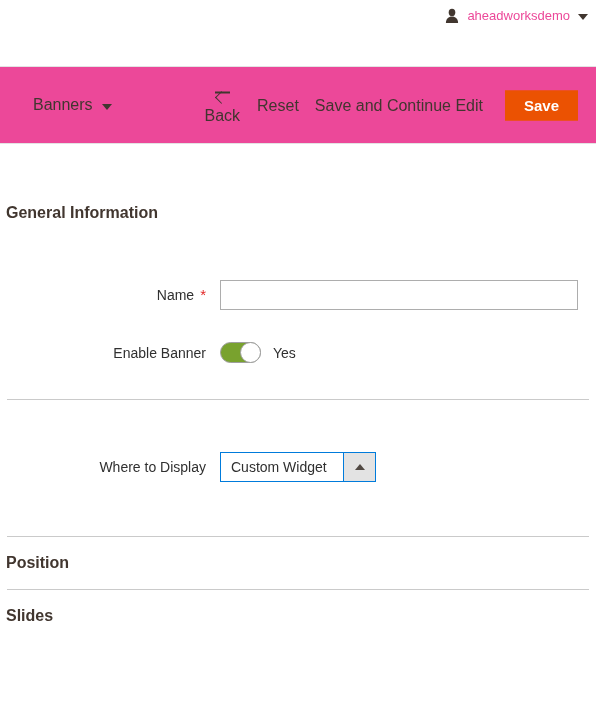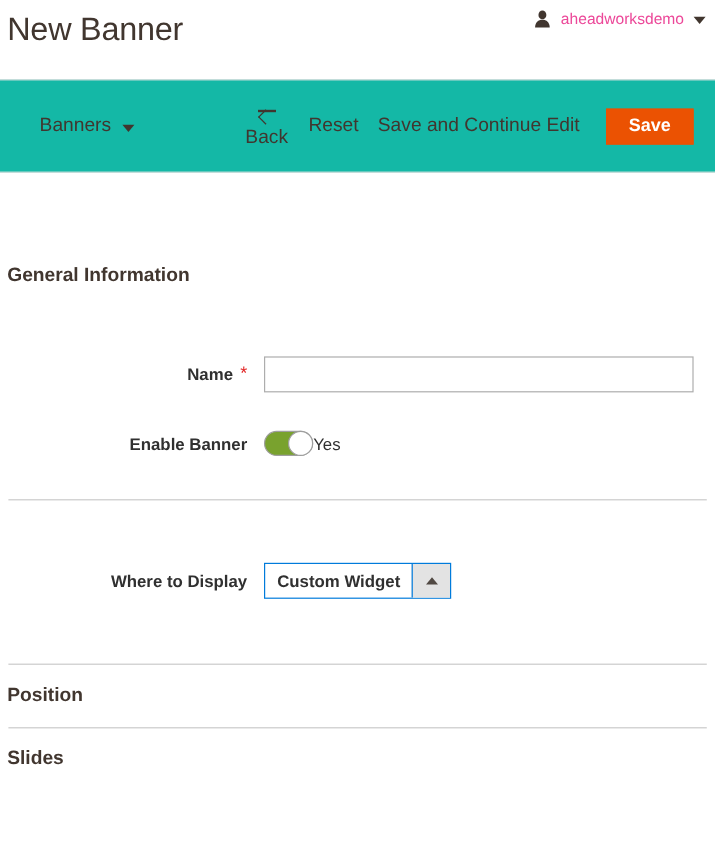--- a/index.html
+++ b/index.html
@@ -57,21 +57,21 @@
     border-right: 5px solid transparent;
     border-top: 6px solid #41362f;
     margin-left: 1px;
     margin-top: 2px;
   }
 
   
   .page-actions {
     position: relative;
     height: 78px;
-    background: #14b8a6;
+    background: #ec4899;
     border-top: 1px solid #e3e3e3;
     border-bottom: 1px solid #e3e3e3;
   }
   .store-switcher {
     position: absolute;
     left: 33px;
     top: 50%;
     transform: translateY(-50%);
     display: flex;
     align-items: center;
@@ -165,21 +165,21 @@
     padding: 0 6px;
   }
   .fieldset-title {
     font-size: 16px;
     font-weight: 600;
     color: #41362f;
     padding: 0;
     margin: 0;
     white-space: nowrap;
   }
-  .section-open > .fieldset-title { margin-top: 77px; }
+  .section-open > .fieldset-title { margin-top: 60px; }
 
   .divider {
     height: 1px;
     background: #cacaca;
     margin: 0 1px;
   }
 
   .field-row {
     display: flex;
     align-items: center;
@@ -189,21 +189,21 @@
     width: 214px;
     text-align: right;
     padding-right: 14px;
     display: flex;
     align-items: center;
     justify-content: flex-end;
     gap: 6px;
   }
   .field-label {
     font-size: 14px;
-    font-weight: 700;
+    font-weight: 400;
     color: #303030;
     white-space: nowrap;
     text-align: center;
   }
   .required-mark {
     color: #e22626;
     font-size: 15px;
     line-height: 10px;
   }
   .text-input {
@@ -215,20 +215,21 @@
     font-size: 14px;
     padding: 0 9px;
     color: #303030;
     outline: none;
   }
 
   
   .toggle-wrap {
     display: flex;
     align-items: center;
+    gap: 12px;
   }
   .toggle {
     width: 41px;
     height: 21px;
     border-radius: 11px;
     background: #79a22e;
     border: 1px solid #9e9e9e;
     position: relative;
     cursor: pointer;
   }
@@ -259,21 +260,20 @@
   }
   .select-value {
     flex: 1;
     display: flex;
     align-items: center;
     padding-left: 10px;
     font-size: 14px;
     color: #303030;
     white-space: nowrap;
     overflow: hidden;
-    font-weight: bold;
   }
   .select-arrow-btn {
     width: 32px;
     background: #e3e3e3;
     border-left: 1px solid #007bdb;
     display: flex;
     align-items: center;
     justify-content: center;
   }
   .caret-up {
@@ -285,21 +285,20 @@
 
   .section-collapsed {
     padding-top: 17px;
     padding-bottom: 17px;
   }
 </style>
 </head>
 <body>
 
 <div class="page-header">
-  <div class="page-title">New Banner</div>
 
   <div class="user-menu">
     <svg class="user-icon" viewBox="0 0 16 16">
       <ellipse cx="8" cy="4.4" rx="3.3" ry="3.6" fill="#41362f"></ellipse>
       <path d="M1.9 15 C1.9 10.6 4.6 8.4 8 8.4 C11.4 8.4 14.1 10.6 14.1 15 Z" fill="#41362f"></path>
     </svg>
     <span class="user-name">aheadworksdemo</span>
     <span class="caret-down"></span>
   </div>
 </div>

